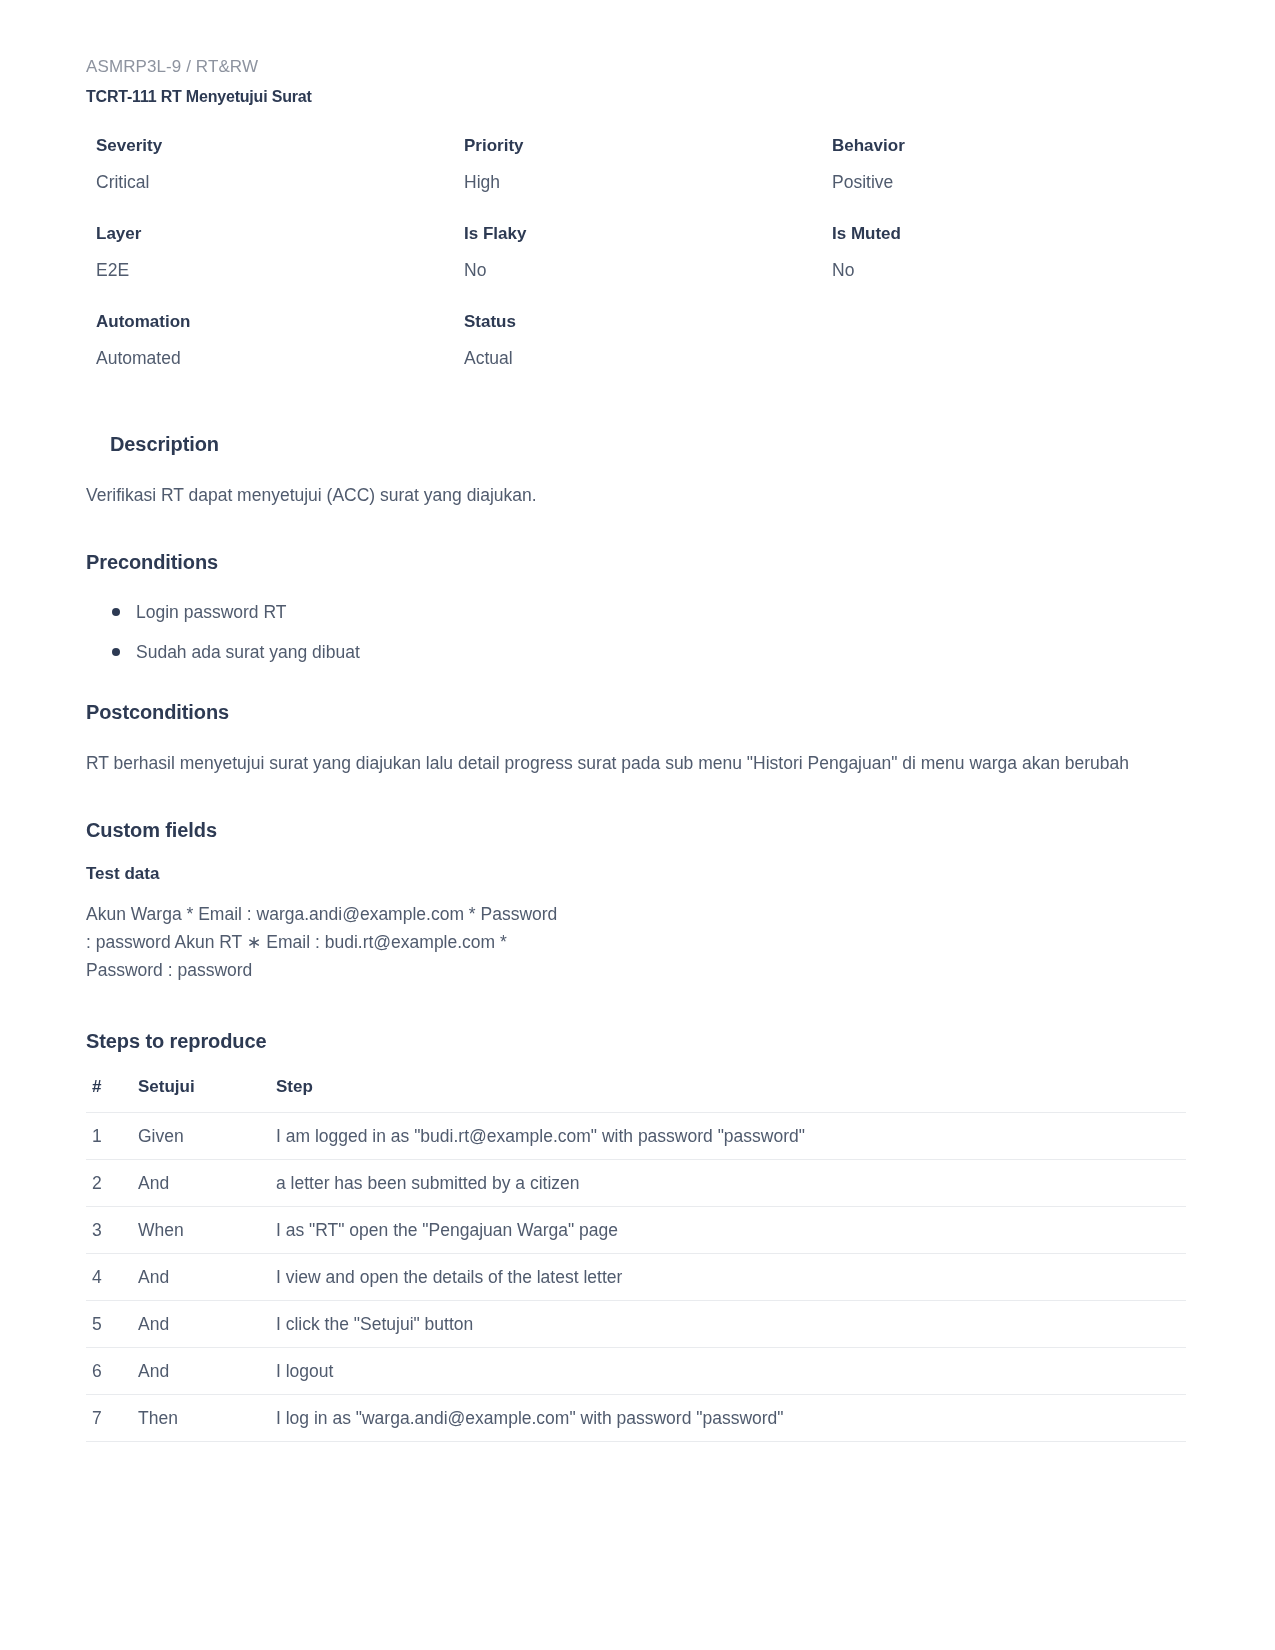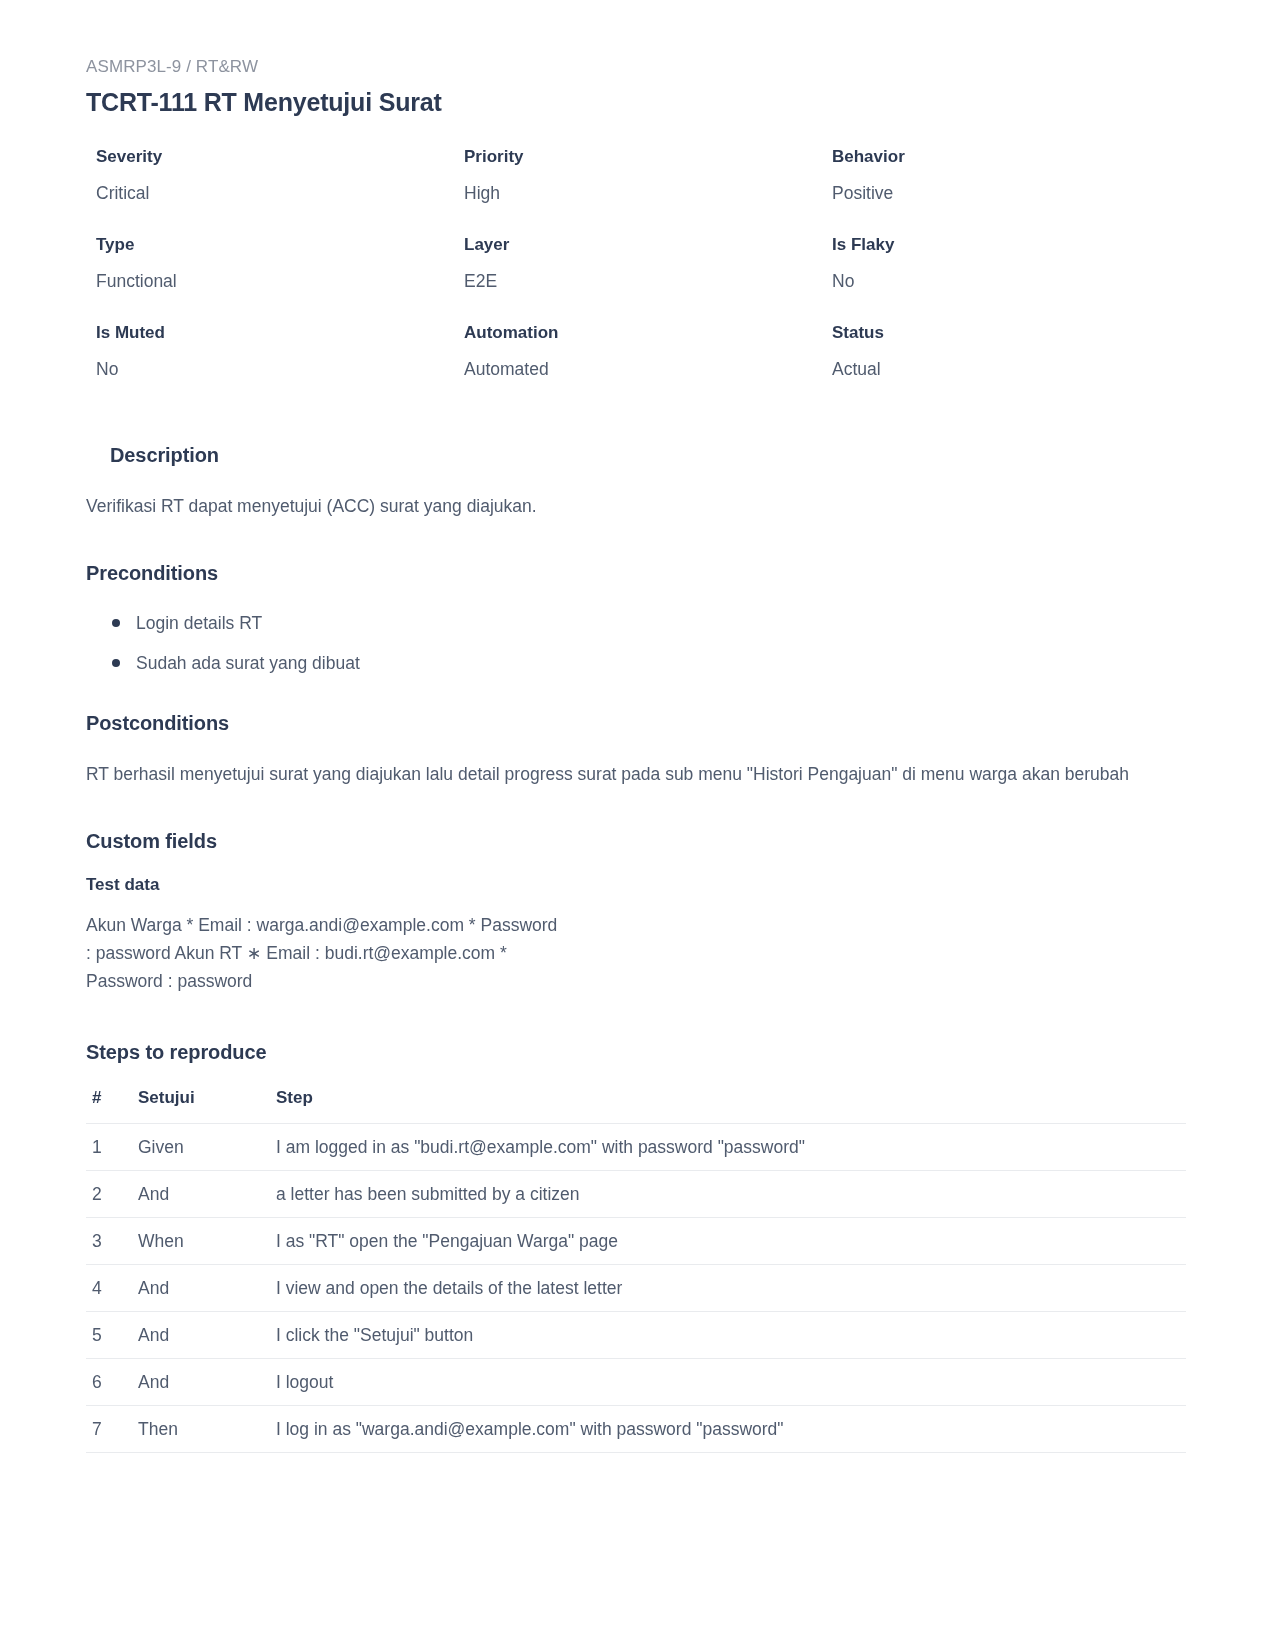--- a/index.html
+++ b/index.html
@@ -9,21 +9,21 @@
     color: #505b6e;
     -webkit-font-smoothing: antialiased;
   }
   .page { padding: 57px 60px 0 86px; box-sizing: border-box; }
 
   .breadcrumb {
     font-size: 17px; color: #8d939f; letter-spacing: 0.1px;
   }
   .title {
     margin-top: 11px;
-    font-size: 25px; font-weight: 700; color: #2d3a53; letter-spacing: -0.2px;
+    font-size: 16px; font-weight: 700; color: #2d3a53; letter-spacing: -0.2px;
   }
 
   
   .props {
     margin: 30px 0 0 10px;
     display: grid;
     grid-template-columns: 368px 368px 368px;
     row-gap: 31px;
   }
   .prop-label {
@@ -93,24 +93,20 @@
     </div>
     <div class="prop">
       <div class="prop-label">Priority</div>
       <div class="prop-value">High</div>
     </div>
     <div class="prop">
       <div class="prop-label">Behavior</div>
       <div class="prop-value">Positive</div>
     </div>
     <div class="prop">
-      <div class="prop-label">Type</div>
-      <div class="prop-value">Functional</div>
-    </div>
-    <div class="prop">
       <div class="prop-label">Layer</div>
       <div class="prop-value">E2E</div>
     </div>
     <div class="prop">
       <div class="prop-label">Is Flaky</div>
       <div class="prop-value">No</div>
     </div>
     <div class="prop">
       <div class="prop-label">Is Muted</div>
       <div class="prop-value">No</div>
@@ -123,21 +119,21 @@
       <div class="prop-label">Status</div>
       <div class="prop-value">Actual</div>
     </div>
   </div>
 
   <div class="section-heading h-description">Description</div>
   <div class="body-text">Verifikasi RT dapat menyetujui (ACC) surat yang diajukan.</div>
 
   <div class="section-heading h-preconditions">Preconditions</div>
   <ul class="bullets">
-    <li>Login details RT</li>
+    <li>Login password RT</li>
     <li>Sudah ada surat yang dibuat</li>
   </ul>
 
   <div class="section-heading h-postconditions">Postconditions</div>
   <div class="body-text">RT berhasil menyetujui surat yang diajukan lalu detail progress surat pada sub menu "Histori Pengajuan" di menu warga akan berubah</div>
 
   <div class="section-heading h-customfields">Custom fields</div>
   <div class="field-label">Test data</div>
   <div class="field-lines">
     <div class="line">Akun Warga * Email : warga.andi@example.com * Password</div>

